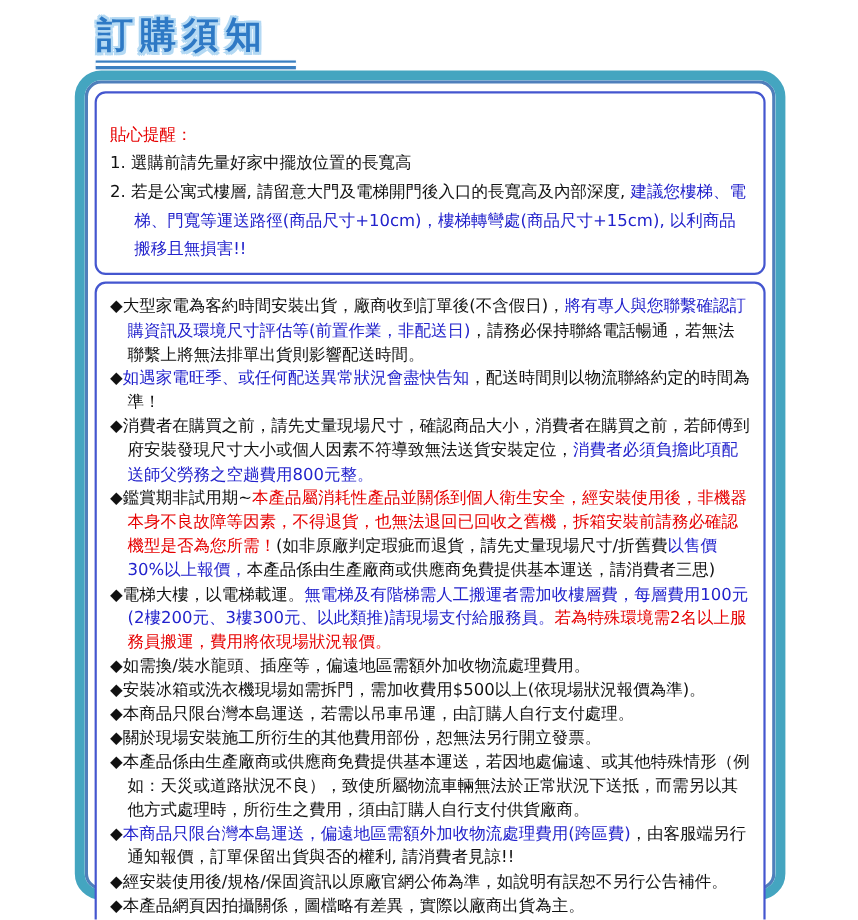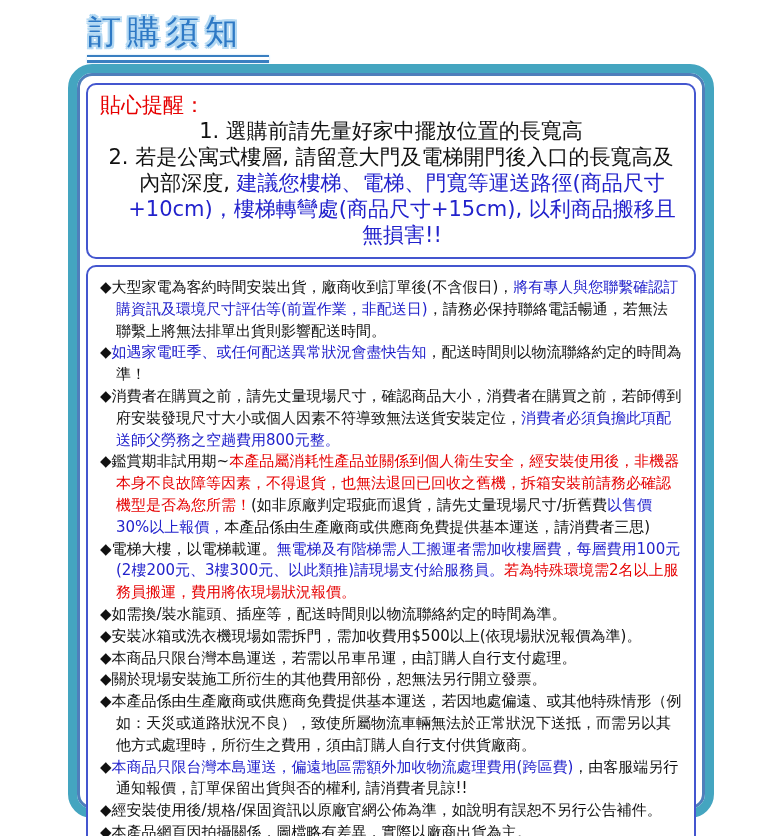--- a/index.html
+++ b/index.html
@@ -3,21 +3,21 @@
 <meta charset="utf-8">
 <style>
   html,body{margin:0;padding:0;}
   body{
     width:780px;height:836px;position:relative;background:#ffffff;
     font-family:"DejaVu Sans",sans-serif;
   }
   
   .page-title{
     position:absolute;left:88px;top:10px;
-    font-size:33px;font-weight:normal;letter-spacing:6px;
+    font-size:33px;font-weight:bold;letter-spacing:6px;
     color:#2e79c5;
     text-shadow:
       -2px 0 0 #b4d9f3, 2px 0 0 #b4d9f3,
       0 -2px 0 #b4d9f3, 0 2px 0 #b4d9f3,
       -2px -2px 0 #b4d9f3, 2px 2px 0 #b4d9f3,
       -2px 2px 0 #b4d9f3, 2px -2px 0 #b4d9f3;
   }
   .title-underline{
     position:absolute;left:87px;top:55px;width:182px;height:3px;
     border-top:2px solid #3a7fc1;border-bottom:3px solid #3a7fc1;
@@ -34,30 +34,30 @@
     padding:10px 9px 9px 9px;
   }
   
   .inner-box{
     box-sizing:border-box;
     border:2px solid #4456cf;
     border-radius:10px;
     background:#ffffff;
   }
   .reminder-box{
-    padding:7px 12px 9px 12px;
+    padding:24px 12px 9px 12px;
     margin-bottom:6px;
-    font-size:21px;line-height:26px;
+    font-size:15px;line-height:26px;
   }
   .notice-box{
     padding:10px 12px 10px 12px;
     font-size:15px;line-height:21.8px;
   }
   .reminder-heading{color:#e60000;}
-  .reminder-item{padding-left:22px;text-indent:-22px;text-align:center;}
+  .reminder-item{padding-left:22px;text-indent:-22px;}
   .notice-item{padding-left:16px;text-indent:-16px;}
   .notice-bullet{color:#111111;}
   .c-black{color:#111111;}
   .c-blue{color:#2222cc;}
   .c-red{color:#e60000;}
   .notice-footer{
     font-weight:bold;font-size:16px;color:#000000;
     margin-top:9px;letter-spacing:0.5px;
   }
 </style>
@@ -77,21 +77,21 @@
       </div>
   </div>
 
   <div class="inner-box notice-box">
     <div>
         <div class="notice-item"><span class="notice-bullet">◆</span><span class="c-black">大型家電為客約時間安裝出貨，廠商收到訂單後(不含假日)，</span><span class="c-blue">將有專人與您聯繫確認訂購資訊及環境尺寸評估等(前置作業，非配送日)</span><span class="c-black">，請務必保持聯絡電話暢通，若無法聯繫上將無法排單出貨則影響配送時間。</span></div>
         <div class="notice-item"><span class="notice-bullet">◆</span><span class="c-blue">如遇家電旺季、或任何配送異常狀況會盡快告知</span><span class="c-black">，配送時間則以物流聯絡約定的時間為準！</span></div>
         <div class="notice-item"><span class="notice-bullet">◆</span><span class="c-black">消費者在購買之前，請先丈量現場尺寸，確認商品大小，消費者在購買之前，若師傅到府安裝發現尺寸大小或個人因素不符導致無法送貨安裝定位，</span><span class="c-blue">消費者必須負擔此項配送師父勞務之空趟費用800元整。</span></div>
         <div class="notice-item"><span class="notice-bullet">◆</span><span class="c-black">鑑賞期非試用期~</span><span class="c-red">本產品屬消耗性產品並關係到個人衛生安全，經安裝使用後，非機器本身不良故障等因素，不得退貨，也無法退回已回收之舊機，拆箱安裝前請務必確認機型是否為您所需！</span><span class="c-black">(如非原廠判定瑕疵而退貨，請先丈量現場尺寸/折舊費</span><span class="c-blue">以售價30%以上報價，</span><span class="c-black">本產品係由生產廠商或供應商免費提供基本運送，請消費者三思)</span></div>
         <div class="notice-item"><span class="notice-bullet">◆</span><span class="c-black">電梯大樓，以電梯載運。</span><span class="c-blue">無電梯及有階梯需人工搬運者需加收樓層費，每層費用100元(2樓200元、3樓300元、以此類推)請現場支付給服務員。</span><span class="c-red">若為特殊環境需2名以上服務員搬運，費用將依現場狀況報價。</span></div>
-        <div class="notice-item"><span class="notice-bullet">◆</span><span class="c-black">如需換/裝水龍頭、插座等，配送時間則以物流聯絡約定的時間為準。</span></div>
+        <div class="notice-item"><span class="notice-bullet">◆</span><span class="c-black">如需換/裝水龍頭、插座等，偏遠地區需額外加收物流處理費用。</span></div>
         <div class="notice-item"><span class="notice-bullet">◆</span><span class="c-black">安裝冰箱或洗衣機現場如需拆門，需加收費用$500以上(依現場狀況報價為準)。</span></div>
         <div class="notice-item"><span class="notice-bullet">◆</span><span class="c-black">本商品只限台灣本島運送，若需以吊車吊運，由訂購人自行支付處理。</span></div>
         <div class="notice-item"><span class="notice-bullet">◆</span><span class="c-black">關於現場安裝施工所衍生的其他費用部份，恕無法另行開立發票。</span></div>
         <div class="notice-item"><span class="notice-bullet">◆</span><span class="c-black">本產品係由生產廠商或供應商免費提供基本運送，若因地處偏遠、或其他特殊情形（例如：天災或道路狀況不良），致使所屬物流車輛無法於正常狀況下送抵，而需另以其他方式處理時，所衍生之費用，須由訂購人自行支付供貨廠商。</span></div>
         <div class="notice-item"><span class="notice-bullet">◆</span><span class="c-blue">本商品只限台灣本島運送，偏遠地區需額外加收物流處理費用(跨區費)</span><span class="c-black">，由客服端另行通知報價，訂單保留出貨與否的權利, 請消費者見諒!!</span></div>
         <div class="notice-item"><span class="notice-bullet">◆</span><span class="c-black">經安裝使用後/規格/保固資訊以原廠官網公佈為準，如說明有誤恕不另行公告補件。</span></div>
         <div class="notice-item"><span class="notice-bullet">◆</span><span class="c-black">本產品網頁因拍攝關係，圖檔略有差異，實際以廠商出貨為主。</span></div>
       </div>
     <div class="notice-footer">為提供給您最實惠的價格與服務，及避免無謂的退貨，請您謹慎考慮需求後再下單~謝謝您!!</div>
   </div>

